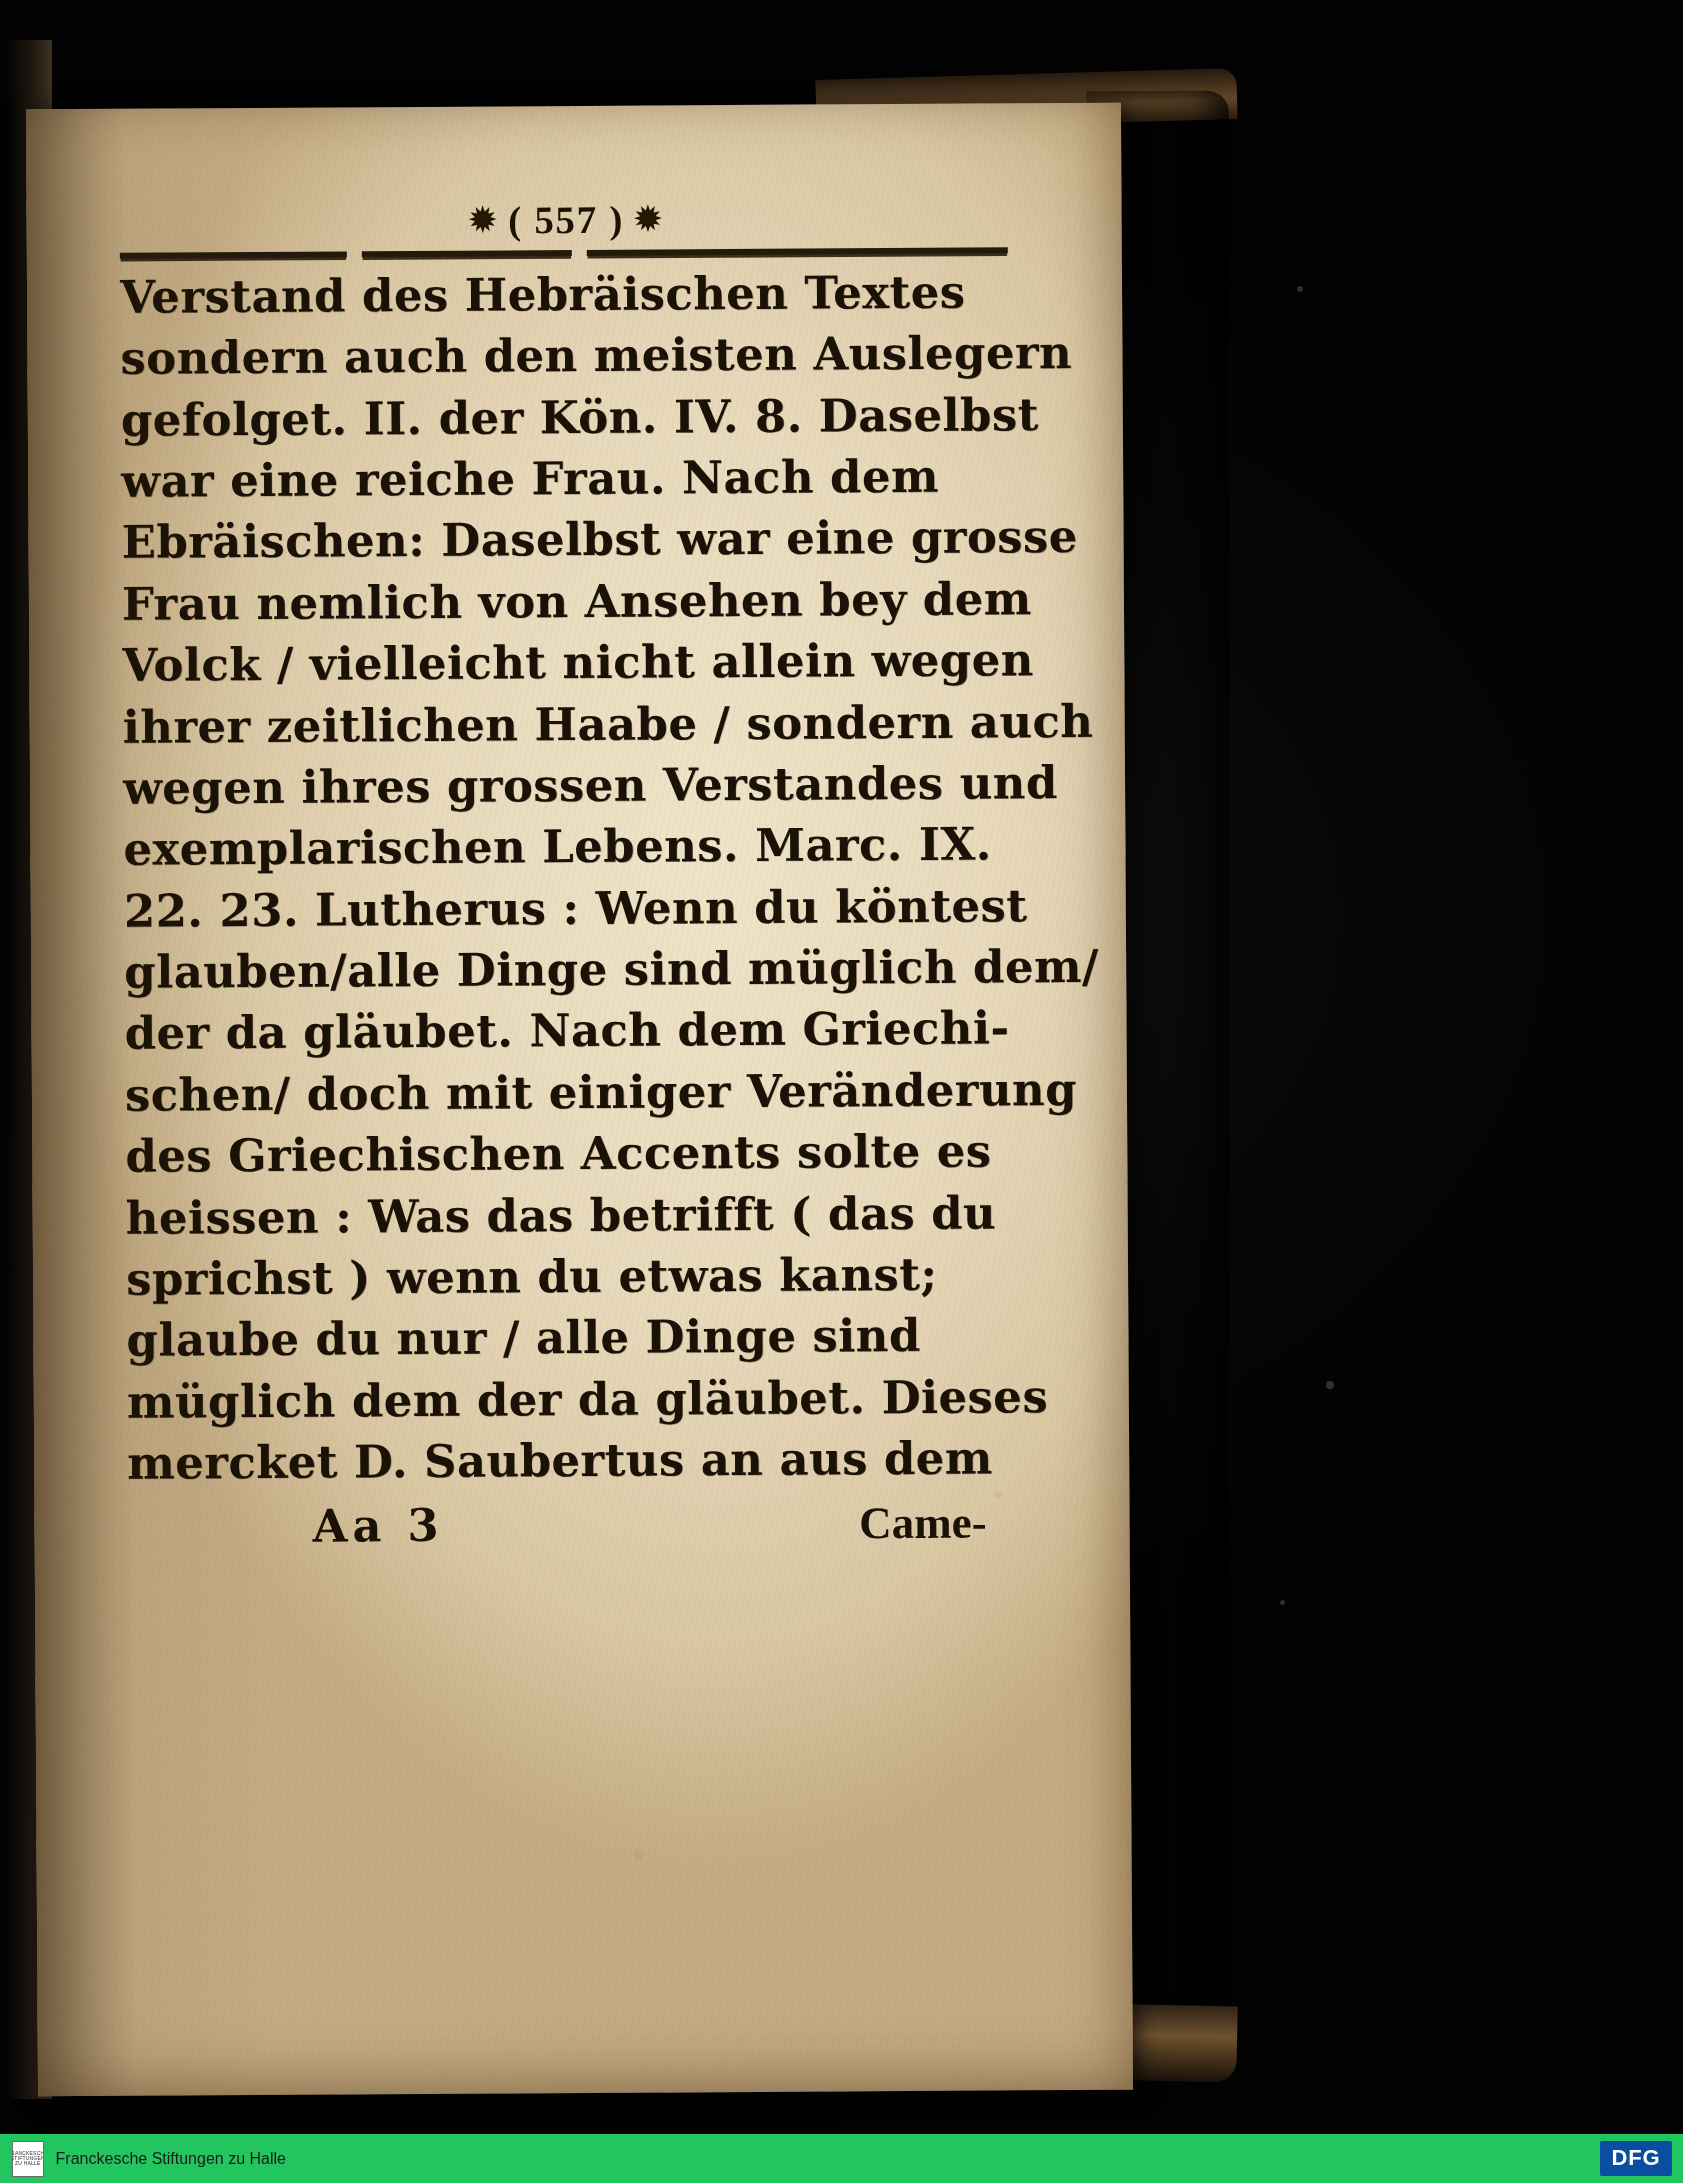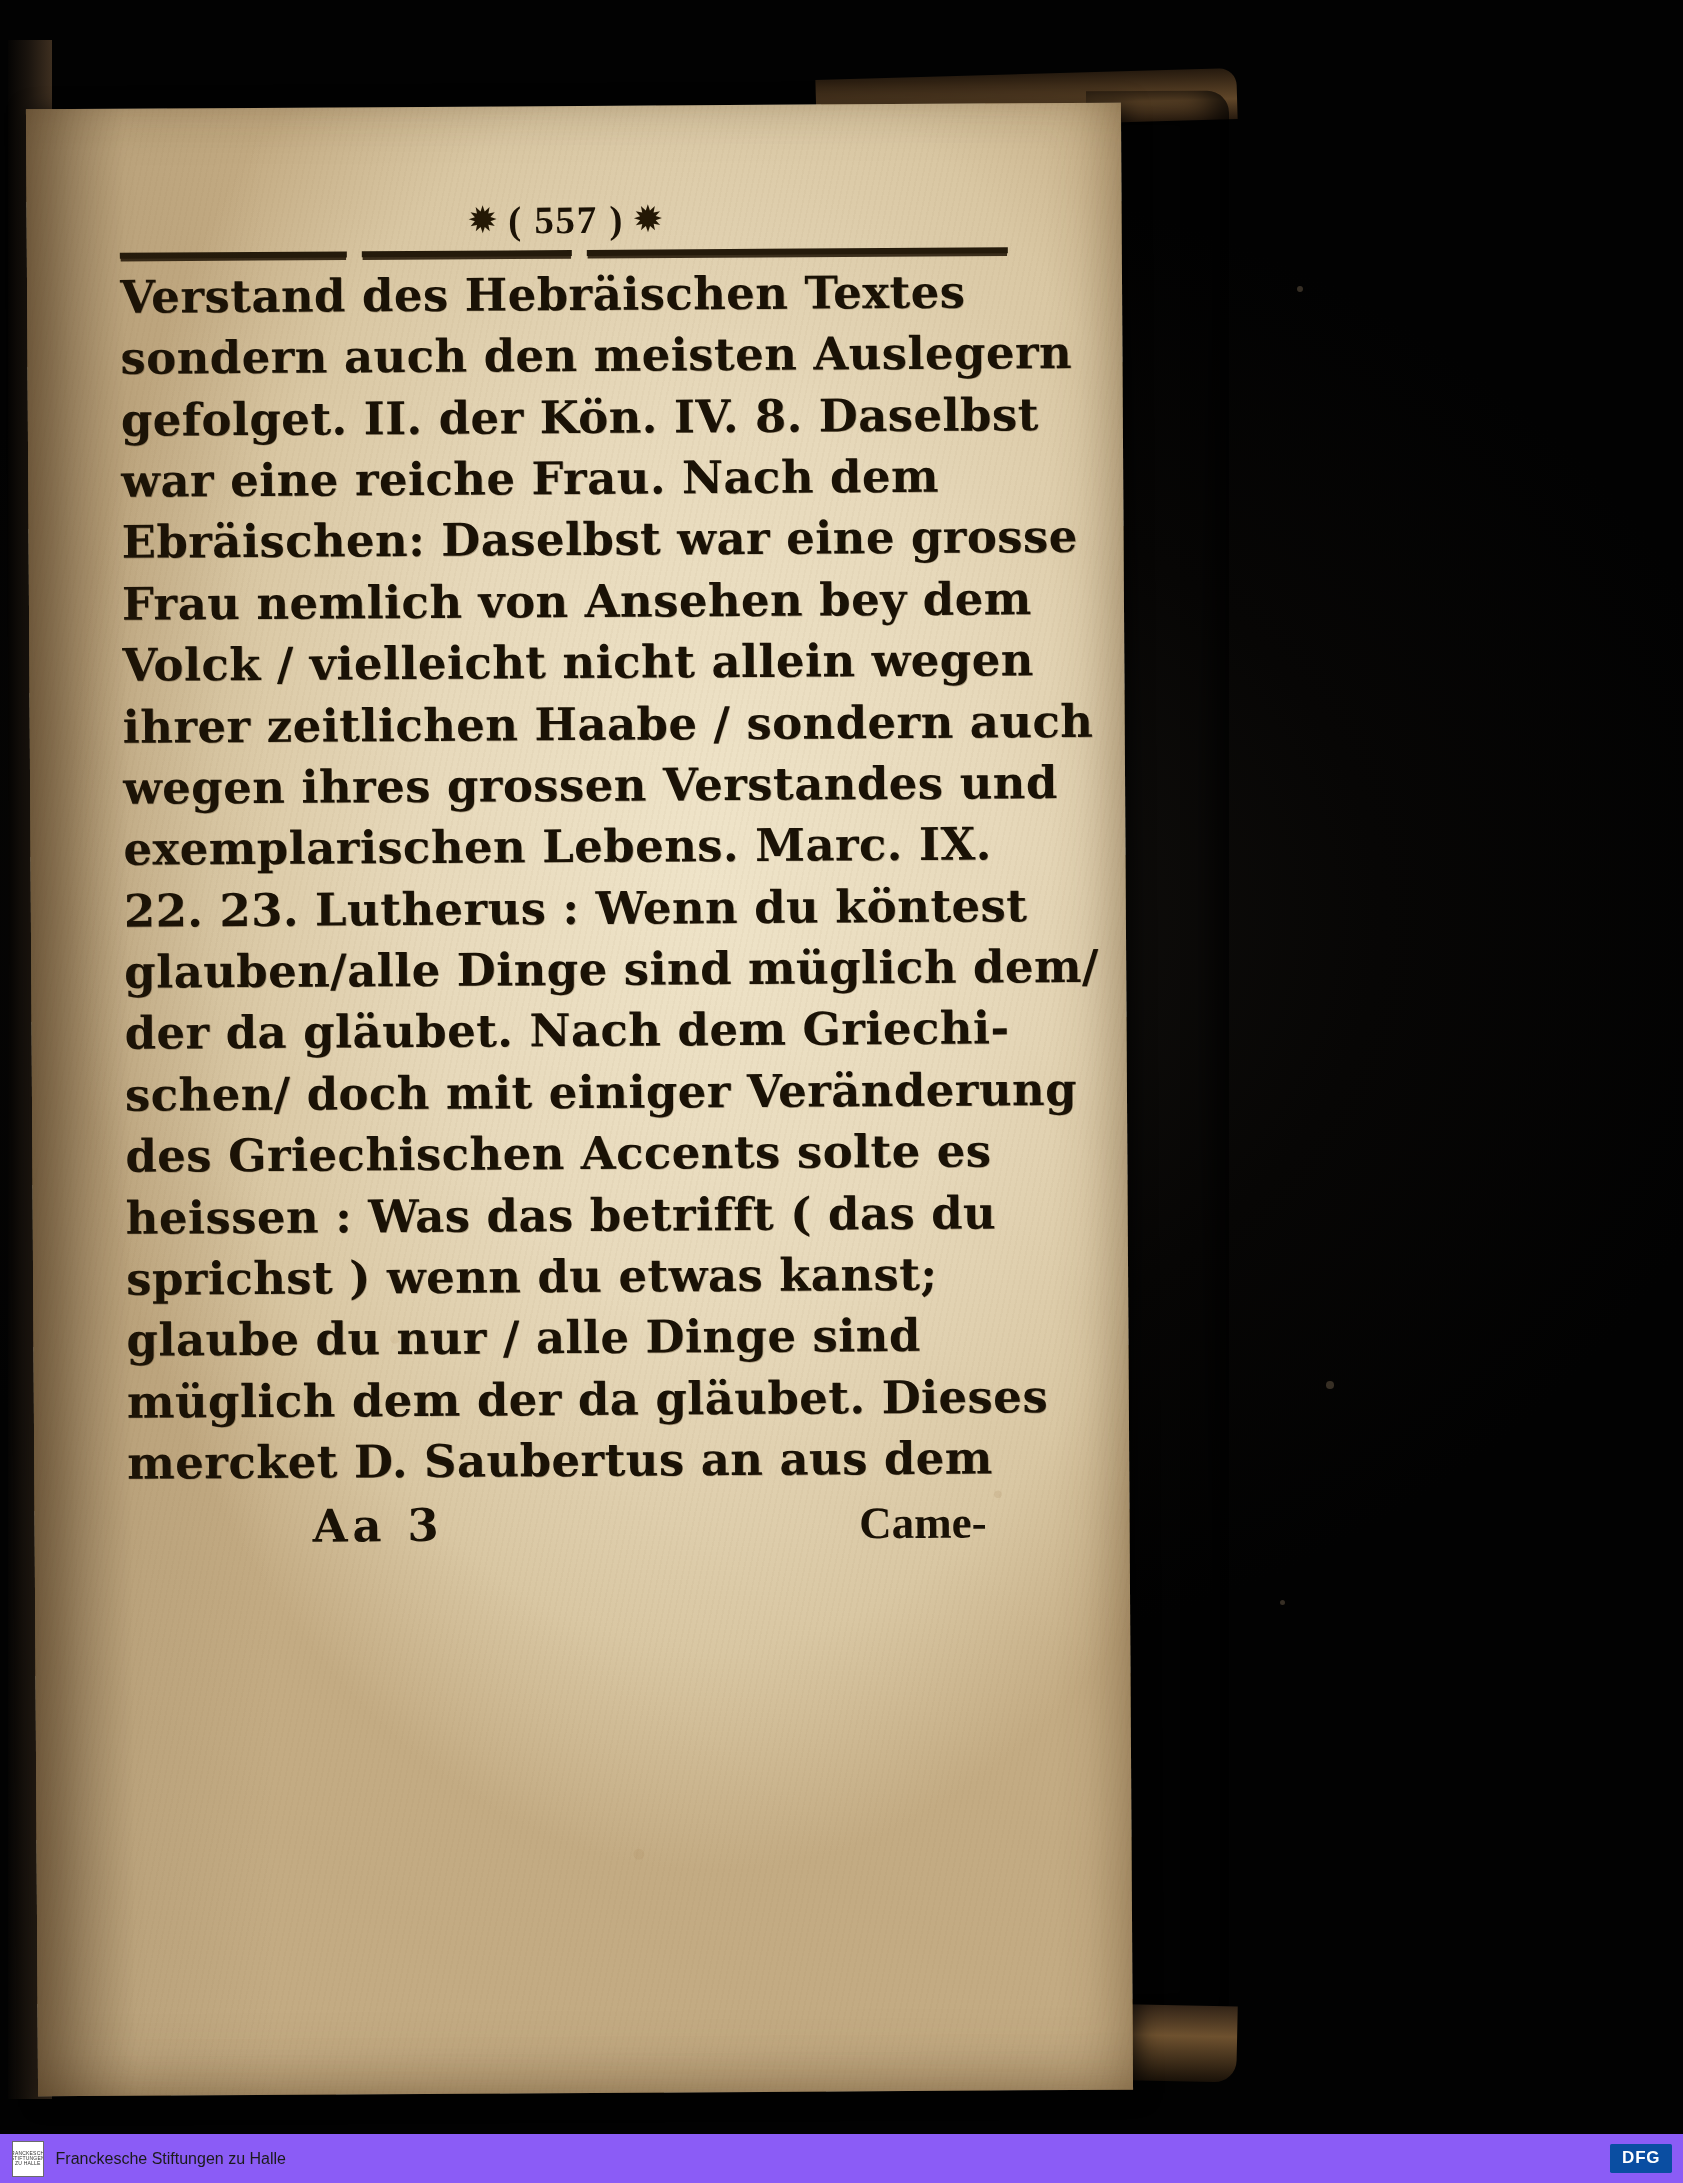--- a/index.html
+++ b/index.html
@@ -194,21 +194,21 @@
   .signature { letter-spacing: 5px; }
   .catchword { font-family: "Liberation Serif", serif; }
 
   
   #credit-bar {
     position: absolute;
     left: 0;
     bottom: 0;
     width: 1684px;
     height: 49px;
-    background: #8b5cf6;
+    background: #22c55e;
     display: flex;
     align-items: center;
     justify-content: space-between;
     padding: 0 11.8px;
     box-sizing: border-box;
   }
   #credit-left {
     display: flex;
     align-items: center;
     gap: 11.8px;
@@ -232,21 +232,21 @@
   #credit-text {
     font-family: "Liberation Sans", sans-serif;
     font-size: 16px;
     color: #1b1b1b;
   }
   #dfg-logo {
     background: #0a4ea2;
     color: #ffffff;
     font-family: "Liberation Sans", sans-serif;
     font-weight: 700;
-    font-size: 17px;
+    font-size: 22px;
     letter-spacing: 0.8px;
     padding: 4.2px 11.8px 5px 11.8px;
     border-radius: 1.7px;
   }
 
   
   .speck {
     position: absolute;
     background: #6a5a46;
     border-radius: 50%;

